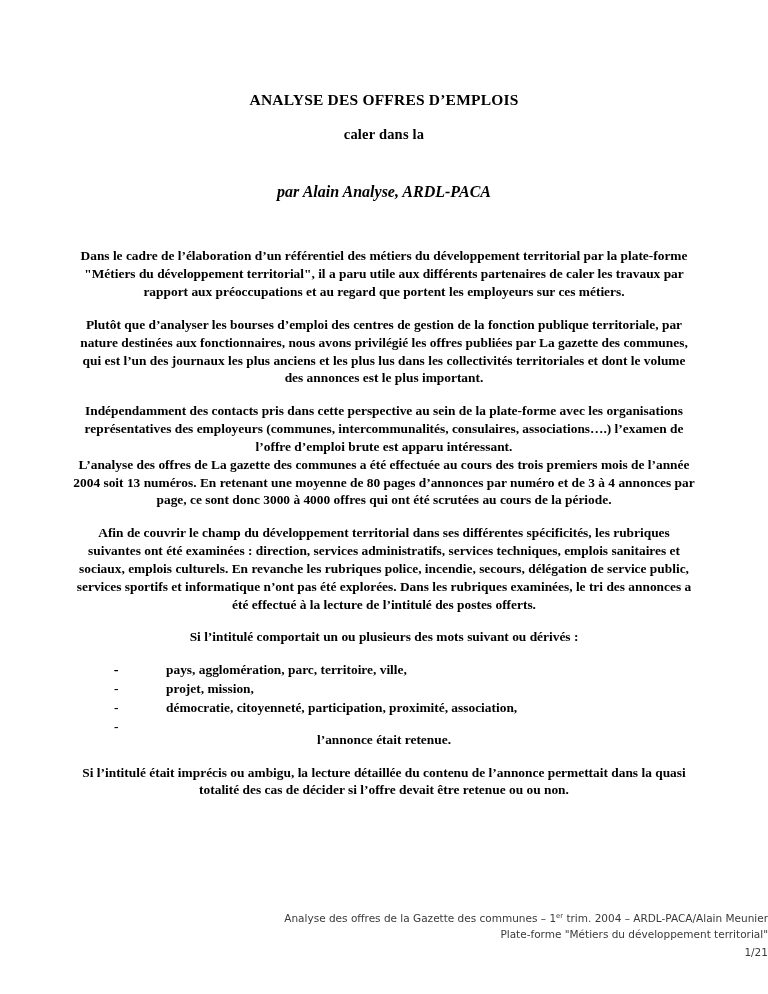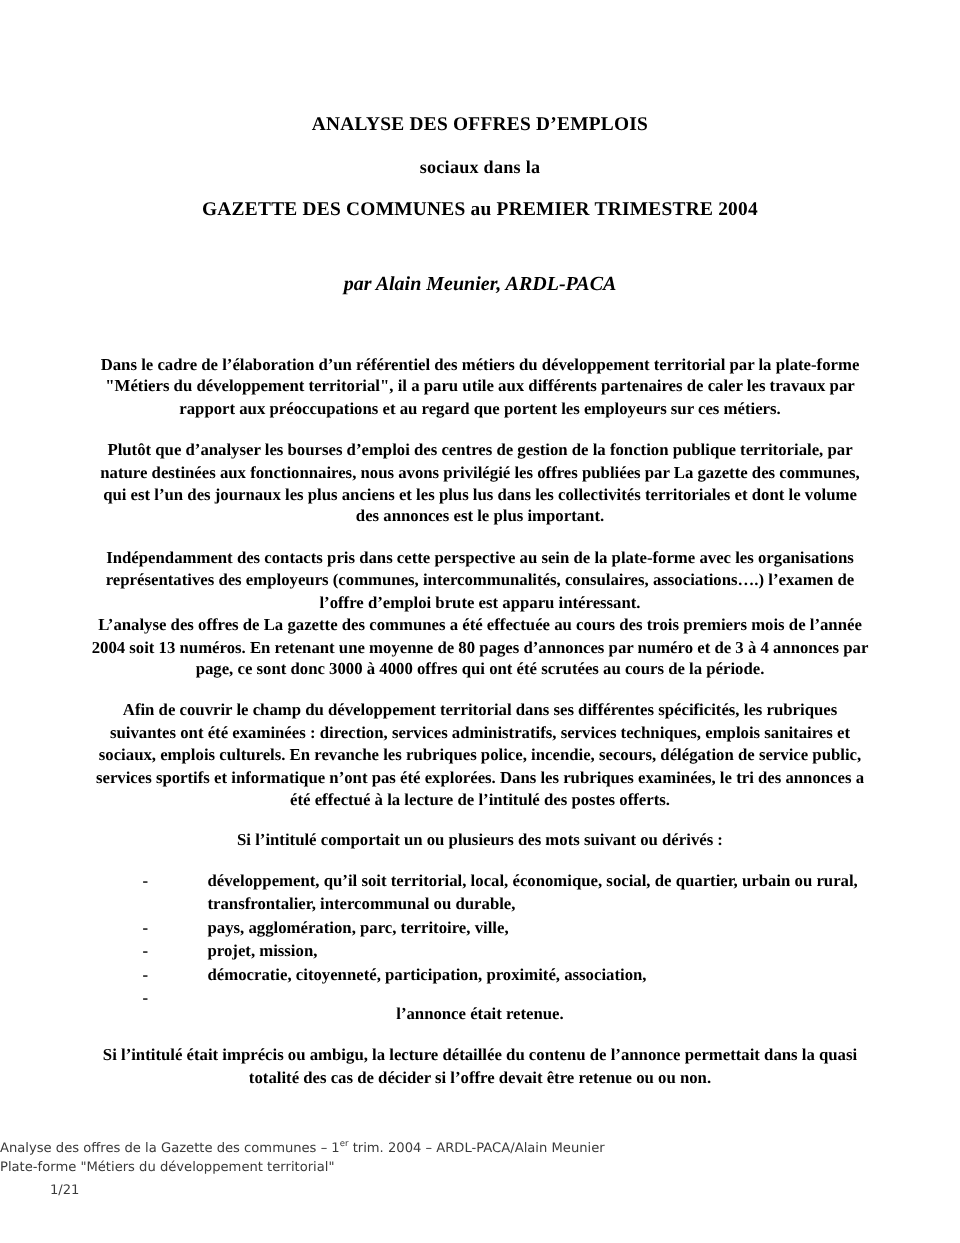--- a/index.html
+++ b/index.html
@@ -70,55 +70,53 @@
   ul.bullets li .dash {
     position: absolute;
     left: 0;
     top: 0;
   }
   .footer {
     position: absolute;
     left: 0;
     right: 0;
     bottom: 34px;
-    text-align: left;
+    text-align: right;
     font-family: "DejaVu Sans", sans-serif;
     font-size: 10.5px;
     color: #3a3a3a;
     line-height: 1.55;
   }
   .footer div { margin: 0; }
   .footer .page-num { margin-top: 1px; margin-left: 40px; }
   sup { font-size: 0.65em; vertical-align: super; }
 </style>
 </head>
 <body>
 
 <div class="page">
 
   <div class="title-block">
     <p class="title-line">ANALYSE DES OFFRES D’EMPLOIS</p>
-    <p class="title-line second">sociaux dans la</p>
-    <p class="title-line">GAZETTE DES COMMUNES au PREMIER TRIMESTRE 2004</p>
+    <p class="title-line second">caler dans la</p>
   </div>
 
-  <p class="author">par Alain Meunier, ARDL-PACA</p>
+  <p class="author">par Alain Analyse, ARDL-PACA</p>
 
   <div class="body-block">
     <p class="para">Dans le cadre de l’élaboration d’un référentiel des métiers du développement territorial par la plate-forme "Métiers du développement territorial", il a paru utile aux différents partenaires de caler les travaux par rapport aux préoccupations et au regard que portent les employeurs sur ces métiers.</p>
     <p class="para">Plutôt que d’analyser les bourses d’emploi des centres de gestion de la fonction publique territoriale, par nature destinées aux fonctionnaires, nous avons privilégié les offres publiées par La gazette des communes, qui est l’un des journaux les plus anciens et les plus lus dans les collectivités territoriales et dont le volume des annonces est le plus important.</p>
     <p class="para tight">Indépendamment des contacts pris dans cette perspective au sein de la plate-forme avec les organisations représentatives des employeurs (communes, intercommunalités, consulaires, associations….) l’examen de l’offre d’emploi brute est apparu intéressant.</p>
     <p class="para">L’analyse des offres de La gazette des communes a été effectuée au cours des trois premiers mois de l’année 2004 soit 13 numéros. En retenant une moyenne de 80 pages d’annonces par numéro et de 3 à 4 annonces par page, ce sont donc 3000 à 4000 offres qui ont été scrutées au cours de la période.</p>
     <p class="para">Afin de couvrir le champ du développement territorial dans ses différentes spécificités, les rubriques suivantes ont été examinées : direction, services administratifs, services techniques, emplois sanitaires et sociaux, emplois culturels. En revanche les rubriques police, incendie, secours, délégation de service public, services sportifs et informatique n’ont pas été explorées. Dans les rubriques examinées, le tri des annonces a été effectué à la lecture de l’intitulé des postes offerts.</p>
     <p class="para">Si l’intitulé comportait un ou plusieurs des mots suivant ou dérivés :</p>
 
     <ul class="bullets">
       <li>
         <span class="dash">-</span>
-        <span>développement, qu’il soit territorial, local, économique, social, de quartier, urbain ou rural, transfrontalier, intercommunal ou durable,</span>
       </li>
       <li>
         <span class="dash">-</span>
         <span>pays, agglomération, parc, territoire, ville,</span>
       </li>
       <li>
         <span class="dash">-</span>
         <span>projet, mission,</span>
       </li>
       <li>

